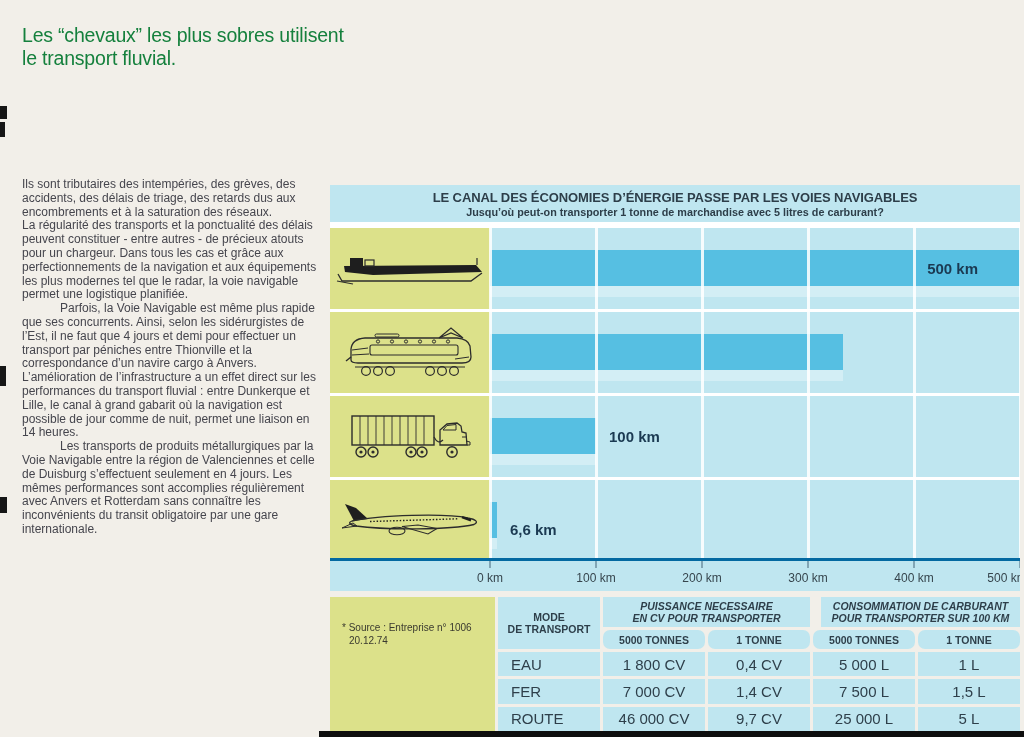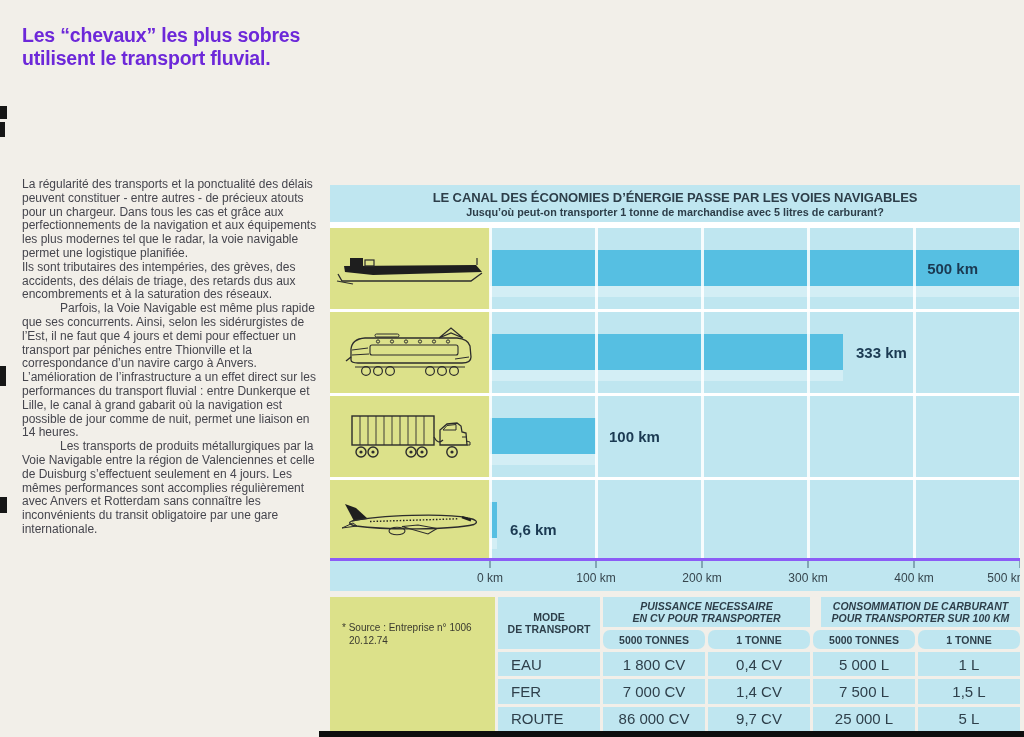--- a/index.html
+++ b/index.html
@@ -8,22 +8,22 @@
     position: relative;
     width: 1024px;
     height: 737px;
     background: #f2efe9;
     font-family: "Liberation Sans", sans-serif;
     overflow: hidden;
   }
   
   .doc-title {
     position: absolute; left: 22px; top: 24px; width: 330px;
-    font-size: 19.5px; line-height: 23px; font-weight: 700;
-    color: #6d28d9; letter-spacing: -0.2px;
+    font-size: 19.5px; line-height: 23px; font-weight: 400;
+    color: #15803d; letter-spacing: -0.2px;
   }
   .article {
     position: absolute; left: 22px; top: 178px; width: 297px;
     font-size: 12px; line-height: 13.8px; color: #45454d;
   }
   .article p { margin: 0; }
   .article p.indent { text-indent: 38px; }
   
   .chart {
     position: absolute; left: 330px; top: 185px; width: 690px; height: 406px;
@@ -60,21 +60,21 @@
   .grid-overlay {
     position: absolute; left: 160px; right: 0; top: 40px; height: 333px;
     pointer-events: none; z-index: 5;
   }
   .gridline {
     position: absolute; top: 0; bottom: 0; width: 3px; margin-left: -1.5px;
     background: rgba(255,255,255,0.85);
   }
   .axis {
     position: absolute; left: 0; right: 0; bottom: 0; height: 33px;
-    border-top: 3px solid #8b5cf6; background: var(--chart-bg, #bfe6f0);
+    border-top: 3px solid #0369a1; background: var(--chart-bg, #bfe6f0);
   }
   .axis-scale { position: absolute; left: 160px; right: 0; top: 0; bottom: 0; }
   .tick { position: absolute; top: 0; width: 70px; margin-left: -35px; text-align: center; }
   .tick .mark {
     position: absolute; left: 50%; top: 0; width: 2px; height: 7px; margin-left: -1px;
     background: rgba(70,100,120,0.5);
   }
   .tick .lbl { display: block; margin-top: 10px; font-size: 12px; color: #36454d; }
   .tick.last .lbl { transform: translateX(-13px); }
   
@@ -112,22 +112,22 @@
   svg { display: block; }
 </style>
 </head>
 <body>
 
 <div class="page" style="--chart-bg: #bfe6f0; --bar: #56bfe2; --panel: #dce18a; --navy: #1b3a52;">
 
   <h1 class="doc-title">Les “chevaux” les plus sobres utilisent le transport fluvial.</h1>
 
   <div class="article">
+    <p>Ils sont tributaires des intempéries, des grèves, des accidents, des délais de triage, des retards dus aux encombrements et à la saturation des réseaux.</p>
     <p>La régularité des transports et la ponctualité des délais peuvent constituer - entre autres - de précieux atouts pour un chargeur. Dans tous les cas et grâce aux perfectionnements de la navigation et aux équipements les plus modernes tel que le radar, la voie navigable permet une logistique planifiée.</p>
-    <p>Ils sont tributaires des intempéries, des grèves, des accidents, des délais de triage, des retards dus aux encombrements et à la saturation des réseaux.</p>
     <p class="indent">Parfois, la Voie Navigable est même plus rapide que ses concurrents. Ainsi, selon les sidérurgistes de l’Est, il ne faut que 4 jours et demi pour effectuer un transport par péniches entre Thionville et la correspondance d’un navire cargo à Anvers.</p>
     <p>L’amélioration de l’infrastructure a un effet direct sur les performances du transport fluvial : entre Dunkerque et Lille, le canal à grand gabarit où la navigation est possible de jour comme de nuit, permet une liaison en 14 heures.</p>
     <p class="indent">Les transports de produits métallurgiques par la Voie Navigable entre la région de Valenciennes et celle de Duisburg s’effectuent seulement en 4 jours. Les mêmes performances sont accomplies régulièrement avec Anvers et Rotterdam sans connaître les inconvénients du transit obligatoire par une gare internationale.</p>
   </div>
 
   <div class="chart">
     <div class="chart-header">
       <div class="chart-title">LE CANAL DES ÉCONOMIES D’ÉNERGIE PASSE PAR LES VOIES NAVIGABLES</div>
       <div class="chart-subtitle">Jusqu’où peut-on transporter 1 tonne de marchandise avec 5 litres de carburant?</div>
     </div>
@@ -168,21 +168,20 @@
           <circle cx="33" cy="44" r="4.4" fill="none" stroke="#2c2c2c" stroke-width="1.2"></circle>
           <circle cx="45" cy="44" r="4.4" fill="none" stroke="#2c2c2c" stroke-width="1.2"></circle>
           <circle cx="85" cy="44" r="4.4" fill="none" stroke="#2c2c2c" stroke-width="1.2"></circle>
           <circle cx="97" cy="44" r="4.4" fill="none" stroke="#2c2c2c" stroke-width="1.2"></circle>
           <circle cx="109" cy="44" r="4.4" fill="none" stroke="#2c2c2c" stroke-width="1.2"></circle>
           <path d="M6 30 L1 34" stroke="#2c2c2c" stroke-width="1.4"></path>
         </svg>
       </div>
       <div class="plot-cell">
         <div class="bar" style="width: 66.6%;"></div>
-        <span class="bar-label" style="left: calc(66.6% + 13px);">333 km</span>
       </div>
     </div>
 
     <div class="chart-row">
       <div class="veh-cell">
         <svg width="125" height="52" viewBox="0 0 125 52">
           <rect x="4" y="5" width="82" height="29" fill="none" stroke="#2c2c2c" stroke-width="1.4"></rect>
           <path d="M12 5 V34 M20 5 V34 M28 5 V34 M36 5 V34 M44 5 V34 M52 5 V34 M60 5 V34 M68 5 V34 M76 5 V34" stroke="#2c2c2c" stroke-width="0.9"></path>
           <circle cx="13" cy="41" r="5" fill="none" stroke="#2c2c2c" stroke-width="1.4"></circle>
           <circle cx="13" cy="41" r="1.6" fill="#2c2c2c"></circle>
@@ -286,21 +285,21 @@
       <div class="cell d-val">5 000 L</div>
       <div class="cell d-val">1 L</div>
 
       <div class="cell d-mode">FER</div>
       <div class="cell d-val">7 000 CV</div>
       <div class="cell d-val">1,4 CV</div>
       <div class="cell d-val">7 500 L</div>
       <div class="cell d-val">1,5 L</div>
 
       <div class="cell d-mode">ROUTE</div>
-      <div class="cell d-val">86 000 CV</div>
+      <div class="cell d-val">46 000 CV</div>
       <div class="cell d-val">9,7 CV</div>
       <div class="cell d-val">25 000 L</div>
       <div class="cell d-val">5 L</div>
     </div>
   </div>
 
   <div class="strip"></div>
   <div class="edge-mark m1"></div>
   <div class="edge-mark m2"></div>
   <div class="edge-mark m3"></div>

